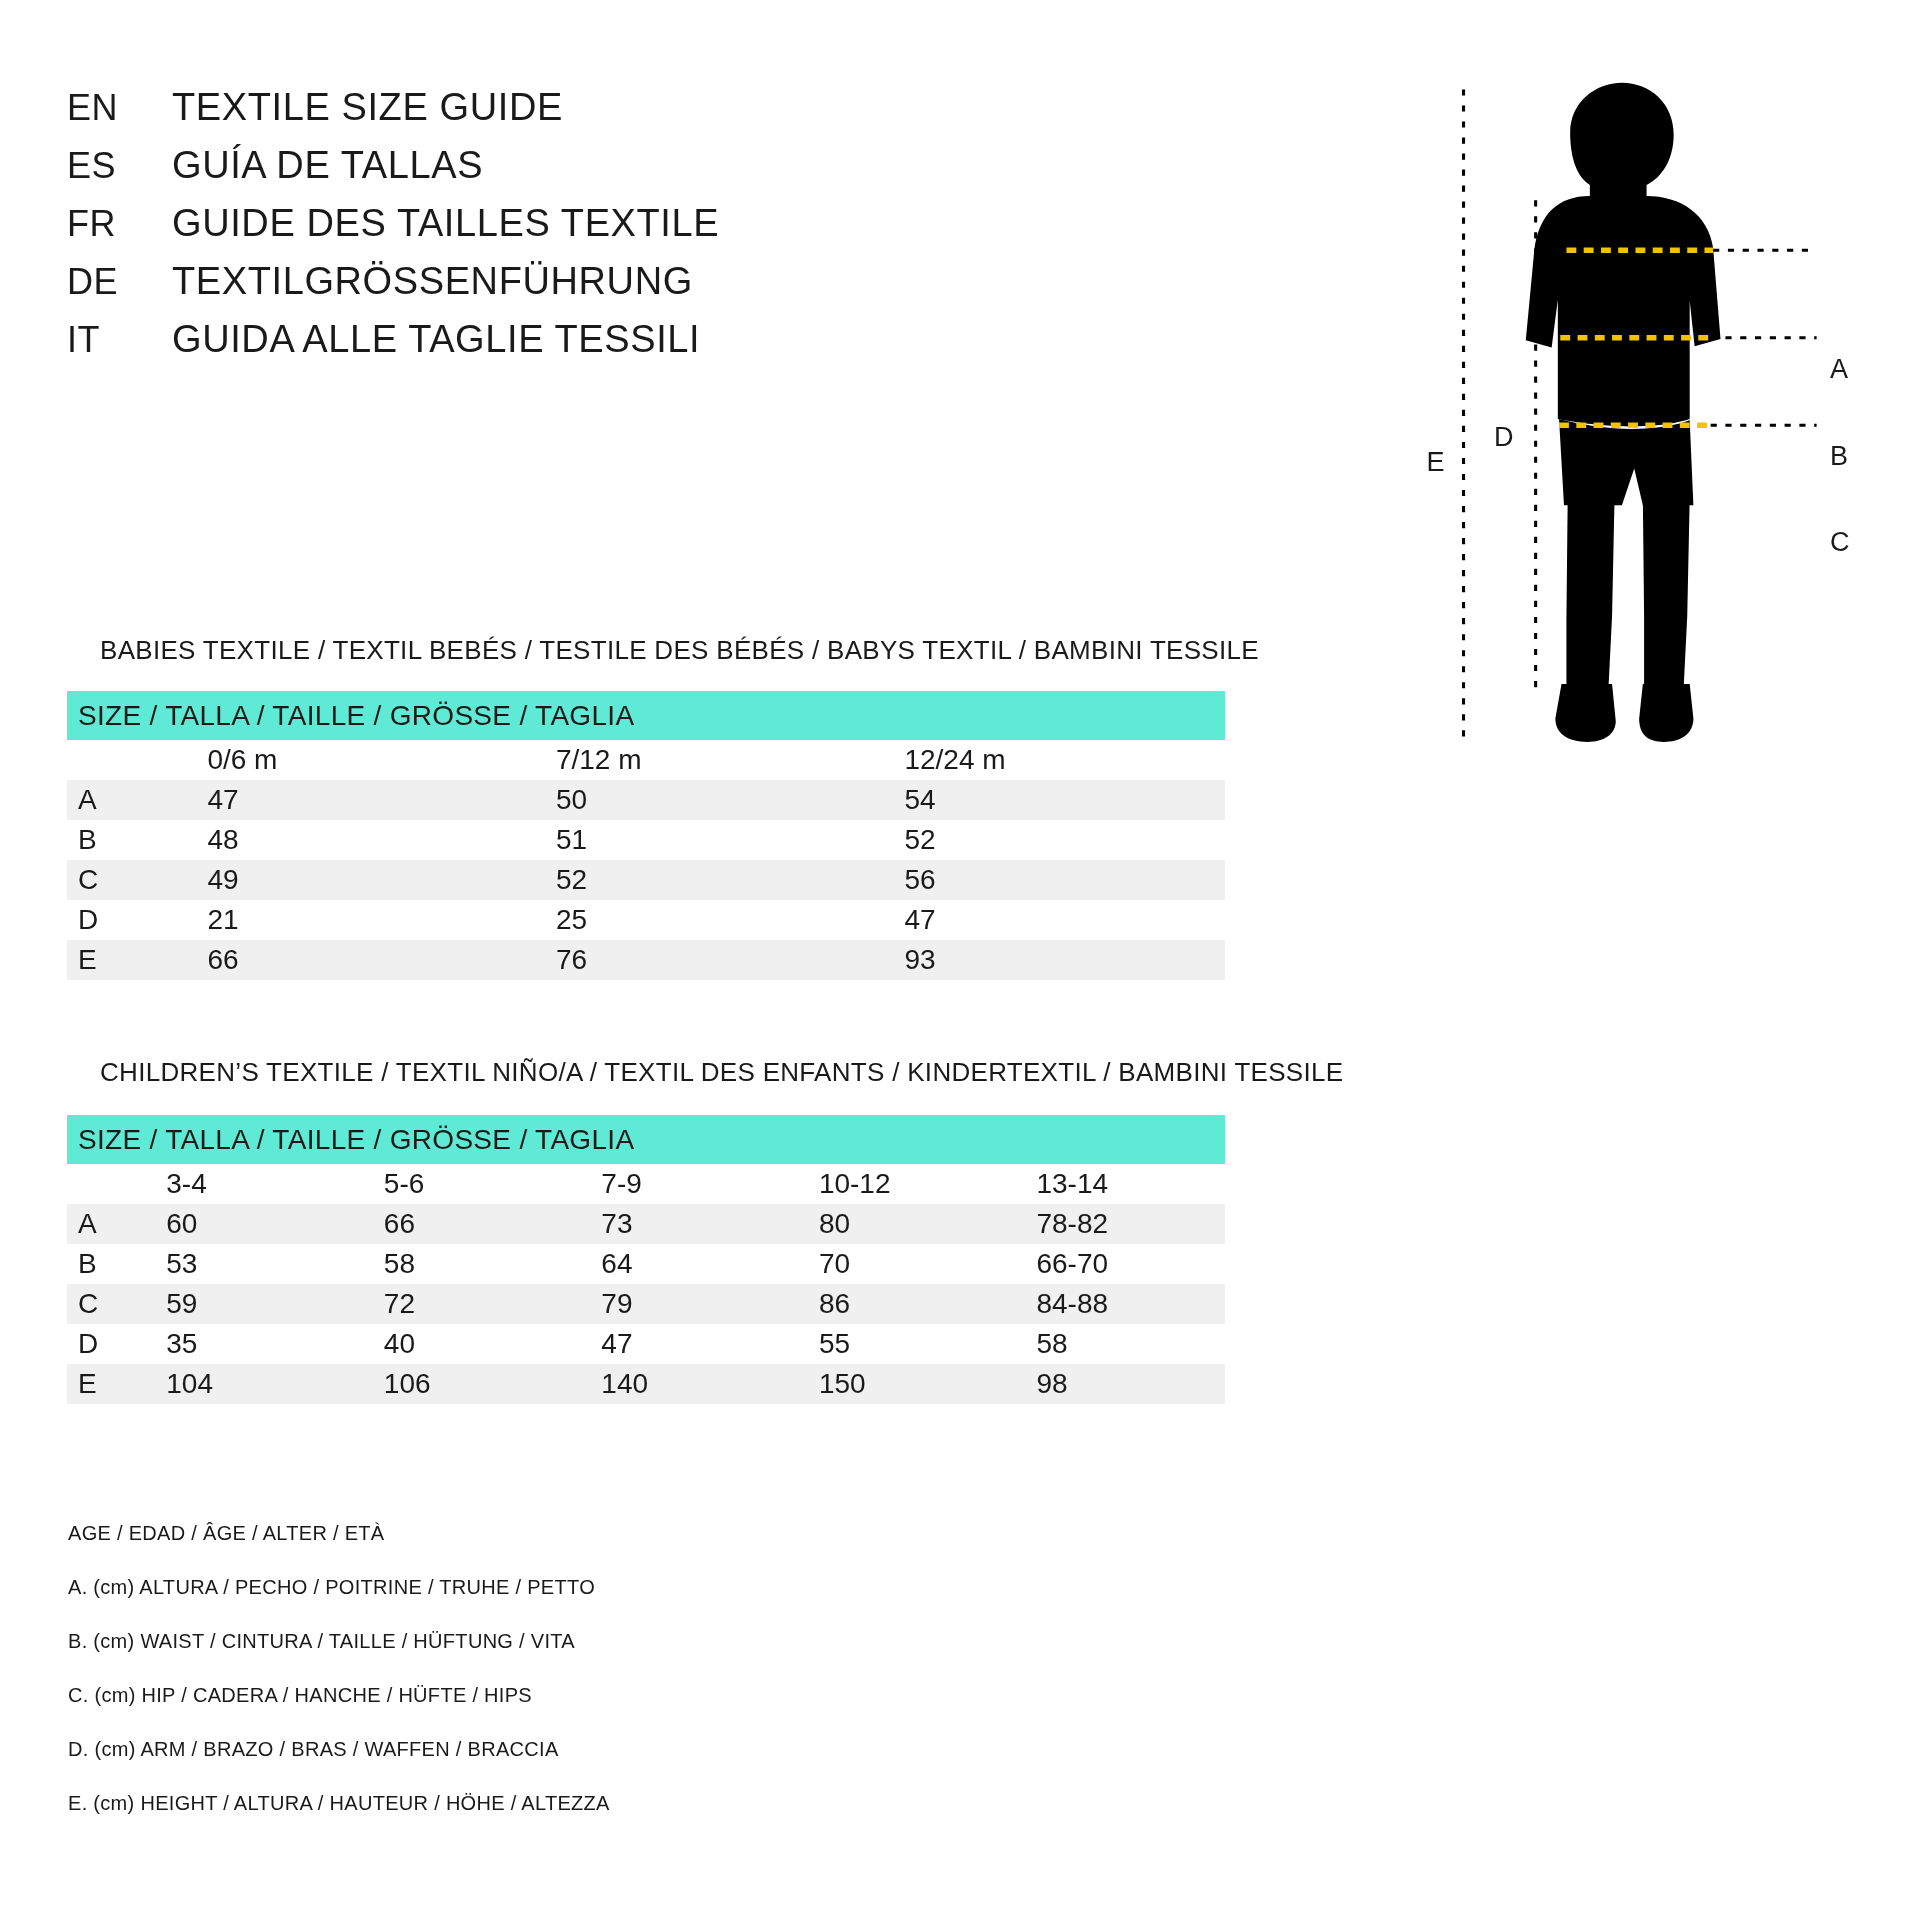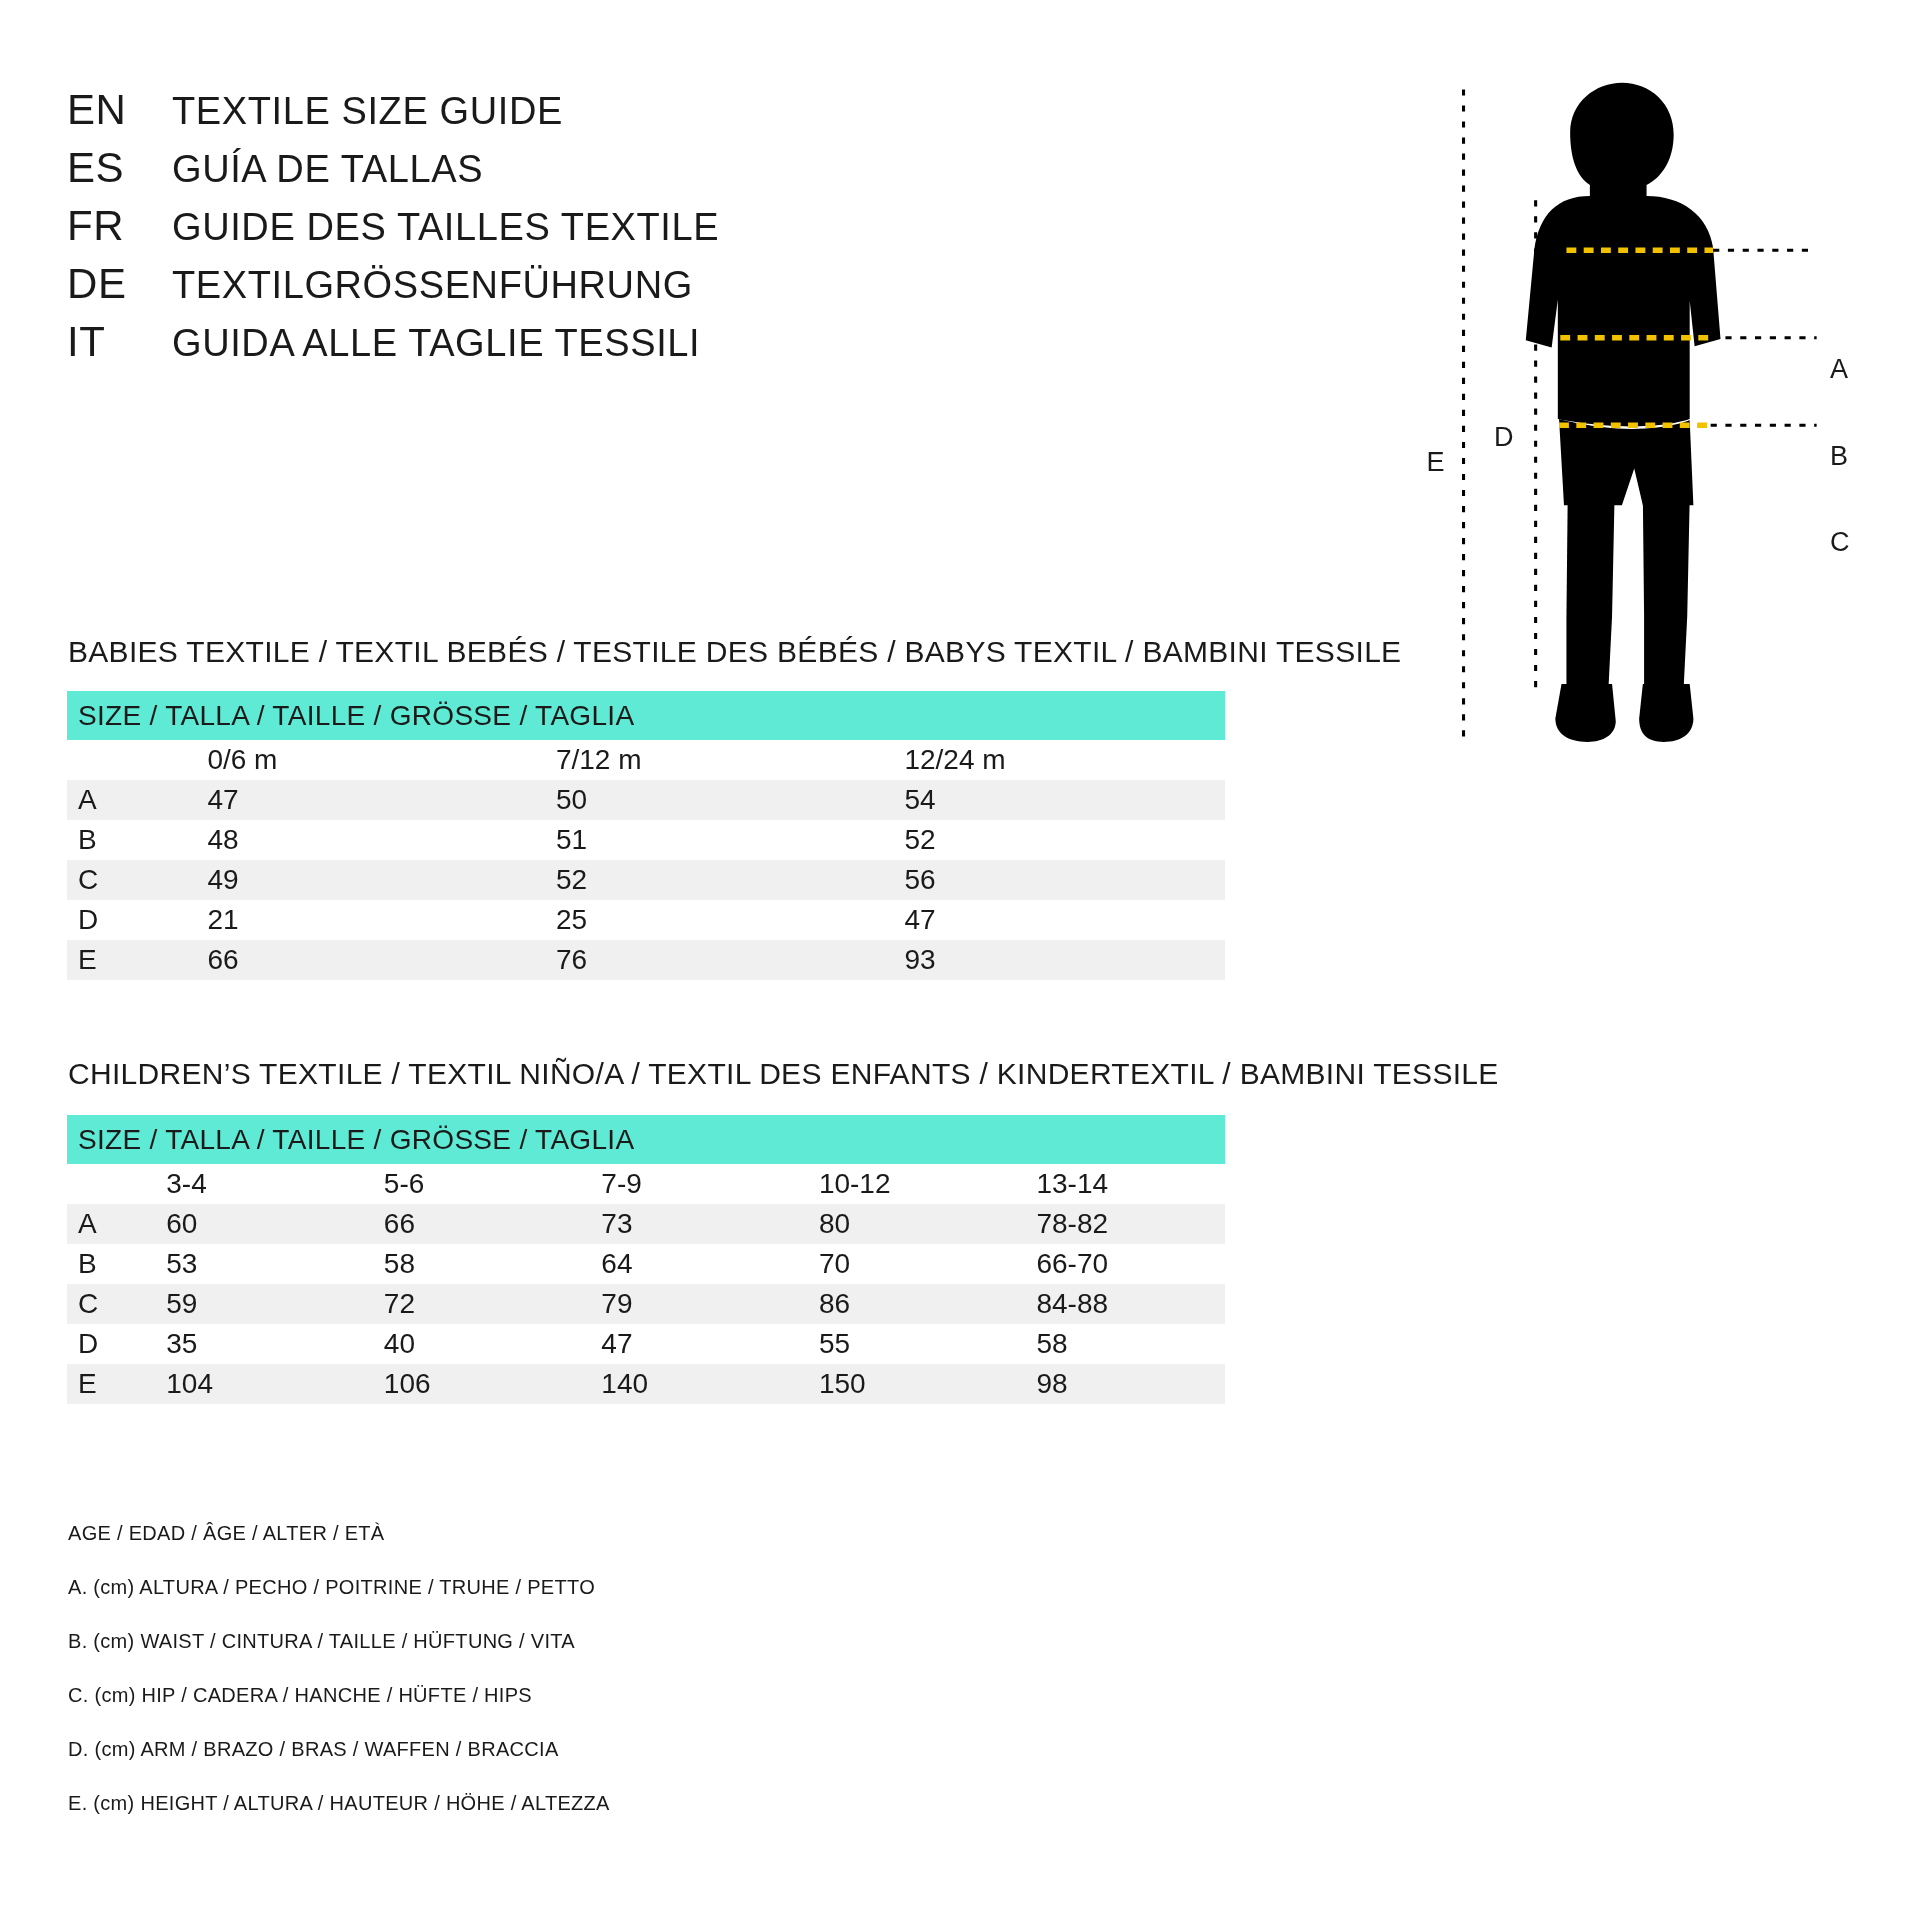--- a/index.html
+++ b/index.html
@@ -22,34 +22,35 @@
     left: 67px;
     top: 86px;
   }
   .lang-row {
     display: flex;
     align-items: baseline;
     height: 58px;
   }
   .lang-code {
     width: 105px;
-    font-size: 42px;
+    font-size: 36px;
     letter-spacing: 0.6px;
   }
   .lang-title {
     font-size: 38px;
     letter-spacing: 0.6px;
   }
 
   
   .section-caption {
     position: absolute;
-    font-size: 30px;
+    font-size: 26px;
     letter-spacing: 0.3px;
     white-space: nowrap;
+    margin-left: 32px;
   }
   #babies-caption { left: 68px; top: 635px; }
   #children-caption { left: 68px; top: 1057px; }
 
   
   .size-table {
     position: absolute;
     border-collapse: collapse;
     font-size: 28px;
   }

